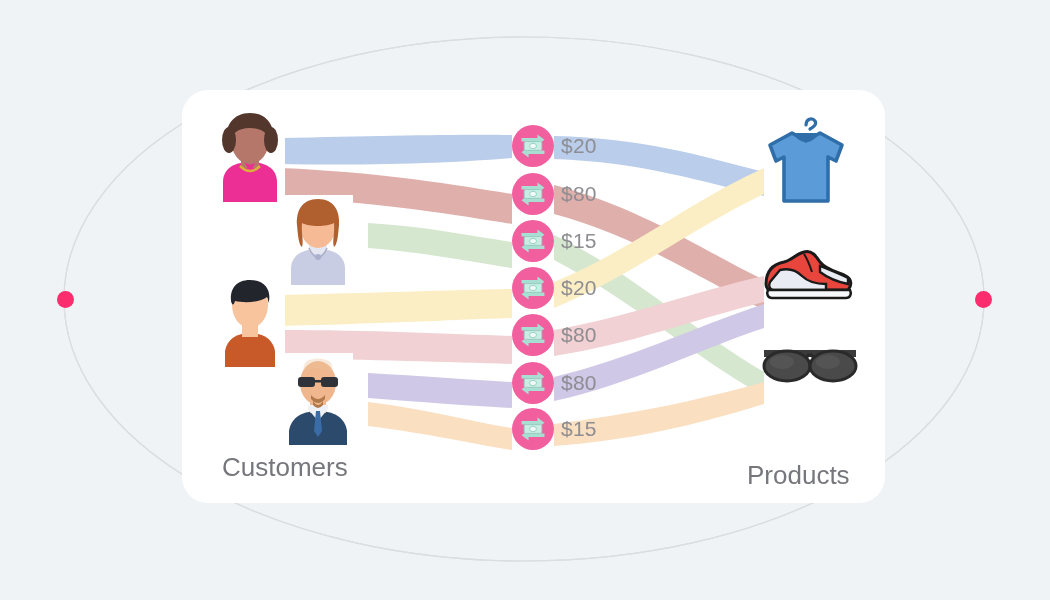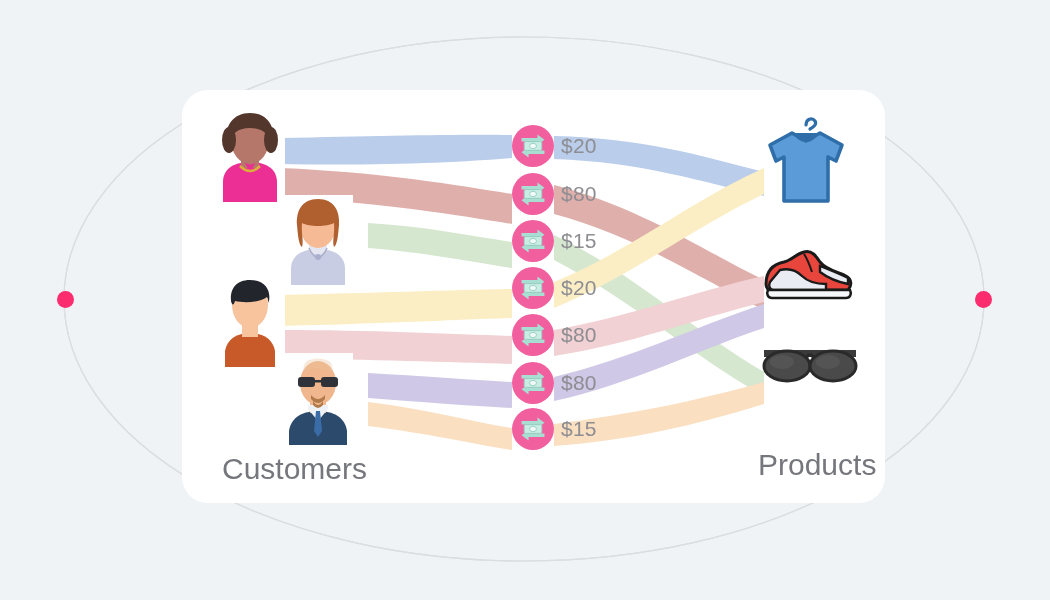--- a/index.html
+++ b/index.html
@@ -60,21 +60,21 @@
     font-size: 21px;
     color: #8d8d92;
     letter-spacing: .2px;
     white-space: nowrap;
   }
   .product {
     position: absolute;
   }
   .col-label {
     position: absolute;
-    font-size: 30px;
+    font-size: 26px;
     color: #76777c;
     white-space: nowrap;
   }
   .dot {
     position: absolute;
     width: 17px;
     height: 17px;
     border-radius: 50%;
     background: #fb2d6e;
   }
@@ -266,16 +266,16 @@
     <svg class="product" style="left:578px; top:250px; width:100px; height:46px;" viewBox="0 0 100 46">
       <path d="M4 10 L96 10 L96 17 L4 17 Z" fill="#3a3a3a"></path>
       <ellipse cx="27" cy="26" rx="23" ry="15" fill="#4a4a4a" stroke="#2a2a2a" stroke-width="3"></ellipse>
       <ellipse cx="73" cy="26" rx="23" ry="15" fill="#4a4a4a" stroke="#2a2a2a" stroke-width="3"></ellipse>
       <path d="M46 18 C48 14 52 14 54 18" fill="none" stroke="#2a2a2a" stroke-width="3.4"></path>
       <ellipse cx="22" cy="22" rx="12" ry="7" fill="#5c5c5c" opacity="0.55"></ellipse>
       <ellipse cx="68" cy="22" rx="12" ry="7" fill="#5c5c5c" opacity="0.55"></ellipse>
     </svg>
 
     <div class="col-label" style="left:40px; top:362px;">Customers</div>
-    <div class="col-label" style="left:565px; top:358px;margin-left:11px;">Products</div>
+    <div class="col-label" style="left:565px; top:370px;">Products</div>
 
   </div>
 </div>
 
 </body></html>

